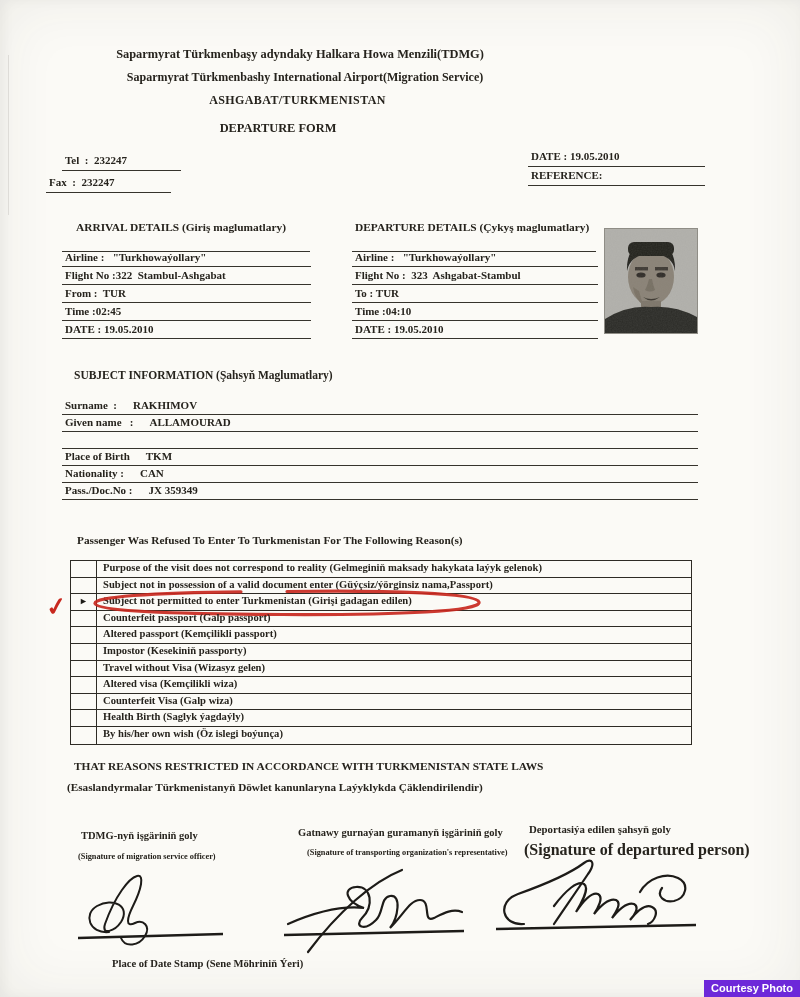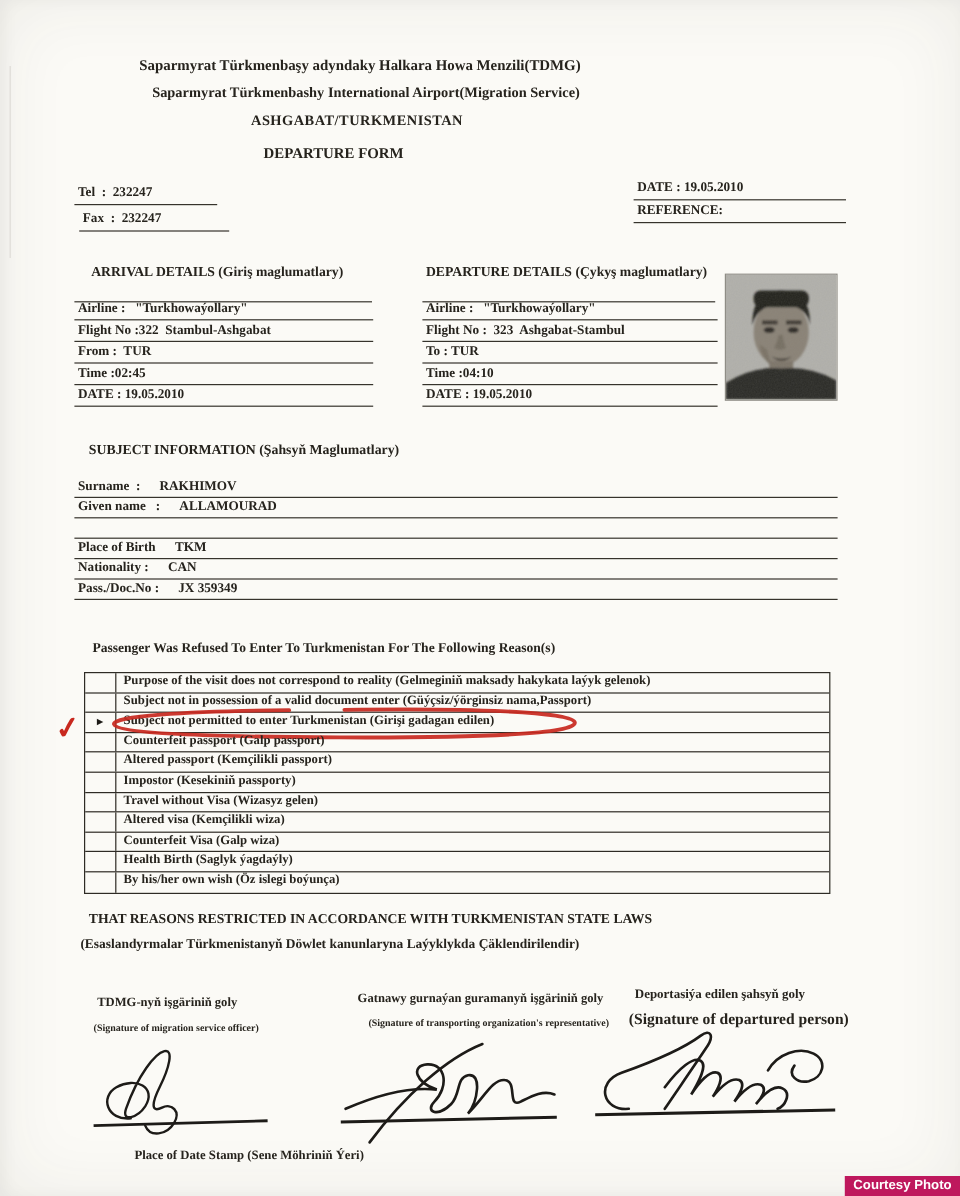--- a/index.html
+++ b/index.html
@@ -36,41 +36,41 @@
   }
   .reason-row{display:flex;height:16.6px;box-sizing:border-box;border-bottom:1.5px solid #2e2b25;}
   .reason-row:last-child{border-bottom:none;}
   .reason-marker-cell{width:26px;box-sizing:border-box;border-right:1.5px solid #2e2b25;
     font-size:9px;line-height:15px;text-align:center;color:#1c1a16;}
   .reason-label-cell{flex:1;position:relative;padding-left:6px;
     font-weight:bold;font-size:10.6px;line-height:14.8px;white-space:nowrap;}
   .red-ellipse{position:absolute;left:-6px;top:-5px;pointer-events:none;}
   .sig-sub{font-size:8.3px;font-weight:bold;}
   #watermark{
-    position:absolute;right:0;bottom:0;background:#be185d;color:#fff;
+    position:absolute;right:0;bottom:0;background:#6d28d9;color:#fff;
     font-family:"Liberation Sans","DejaVu Sans",sans-serif;
     font-weight:bold;font-size:11px;line-height:17px;height:17px;padding:0 7px;
   }
   svg{display:block;}
   .scan-line{position:absolute;background:rgba(90,85,75,.14);}
 </style>
 </head>
 <body>
 
 <div id="page">
 
   <div class="scan-line" style="left:8px;top:55px;width:1px;height:160px;"></div>
 
   <div class="abs ctr b" style="left:0;top:47px;width:600px;font-size:12.4px;">Saparmyrat Türkmenbaşy adyndaky  Halkara Howa Menzili(TDMG)</div>
   <div class="abs ctr b" style="left:0;top:70px;width:610px;font-size:12px;">Saparmyrat Türkmenbashy International Airport(Migration Service)</div>
   <div class="abs ctr b" style="left:0;top:93px;width:595px;font-size:12px;letter-spacing:.4px;">ASHGABAT/TURKMENISTAN</div>
   <div class="abs ctr b" style="left:0;top:121px;width:556px;font-size:12.4px;">DEPARTURE FORM</div>
 
   <div class="abs field" style="left:62px;top:153px;width:114px;">Tel  :  232247</div>
-  <div class="abs field" style="left:66px;top:175px;width:120px;">Fax  :  232247</div>
+  <div class="abs field" style="left:46px;top:175px;width:120px;">Fax  :  232247</div>
 
   <div class="abs field" style="left:528px;top:149px;width:172px;">DATE : 19.05.2010</div>
   <div class="abs field" style="left:528px;top:168px;width:172px;">REFERENCE:</div>
 
   <div class="abs sec-title" style="left:62px;top:221px;width:248px;text-indent:14px;font-size:11.4px;">ARRIVAL DETAILS (Giriş maglumatlary)</div>
   <div class="abs det-rows" style="left:62px;top:249px;width:249px;">
 
   <div class="field">Airline :   "Turkhowaýollary"</div>
       <div class="field">Flight No :322  Stambul-Ashgabat</div>
       <div class="field">From :  TUR</div>
@@ -234,21 +234,21 @@
   <div class="abs b" style="left:74px;top:760px;font-size:11.4px;">THAT REASONS RESTRICTED IN ACCORDANCE WITH TURKMENISTAN STATE LAWS</div>
   <div class="abs b" style="left:67px;top:781px;font-size:11.2px;">(Esaslandyrmalar Türkmenistanyň Döwlet kanunlaryna Laýyklykda Çäklendirilendir)</div>
 
   <div class="abs b" style="left:81px;top:830px;font-size:10.5px;">TDMG-nyň işgäriniň goly</div>
   <div class="abs sig-sub" style="left:78px;top:852px;">(Signature of migration service officer)</div>
 
   <div class="abs b" style="left:298px;top:827px;font-size:10.5px;">Gatnawy gurnaýan guramanyň işgäriniň goly</div>
   <div class="abs sig-sub" style="left:286px;top:848px;margin-left:21px;">(Signature of transporting organization's representative)</div>
 
   <div class="abs b" style="left:529px;top:823px;font-size:10.8px;">Deportasiýa edilen şahsyň goly</div>
-  <div class="abs b" style="left:524px;top:841px;font-size:13px;">(Signature of departured person)</div>
+  <div class="abs b" style="left:524px;top:841px;font-size:16px;">(Signature of departured person)</div>
 
   <div class="abs" style="left:75px;top:868px;">
     <svg width="160" height="88" viewBox="0 0 160 88">
       <path d="M34,64 C14,66 8,46 22,38 C38,29 56,38 46,54 C40,63 26,68 30,56 C40,28 54,10 62,8 C70,6 66,22 58,38 C52,50 50,60 60,55 C68,51 76,58 70,68 C64,78 50,80 46,70" fill="none" stroke="#1d1b18" stroke-width="2" stroke-linecap="round"></path>
       <line x1="3" y1="70" x2="148" y2="66" stroke="#1d1b18" stroke-width="2.4"></line>
     </svg>
   </div>
   <div class="abs" style="left:280px;top:860px;">
     <svg width="188" height="98" viewBox="0 0 188 98">
       <path d="M28,92 C58,52 92,22 122,10" fill="none" stroke="#1d1b18" stroke-width="2.2" stroke-linecap="round"></path>

